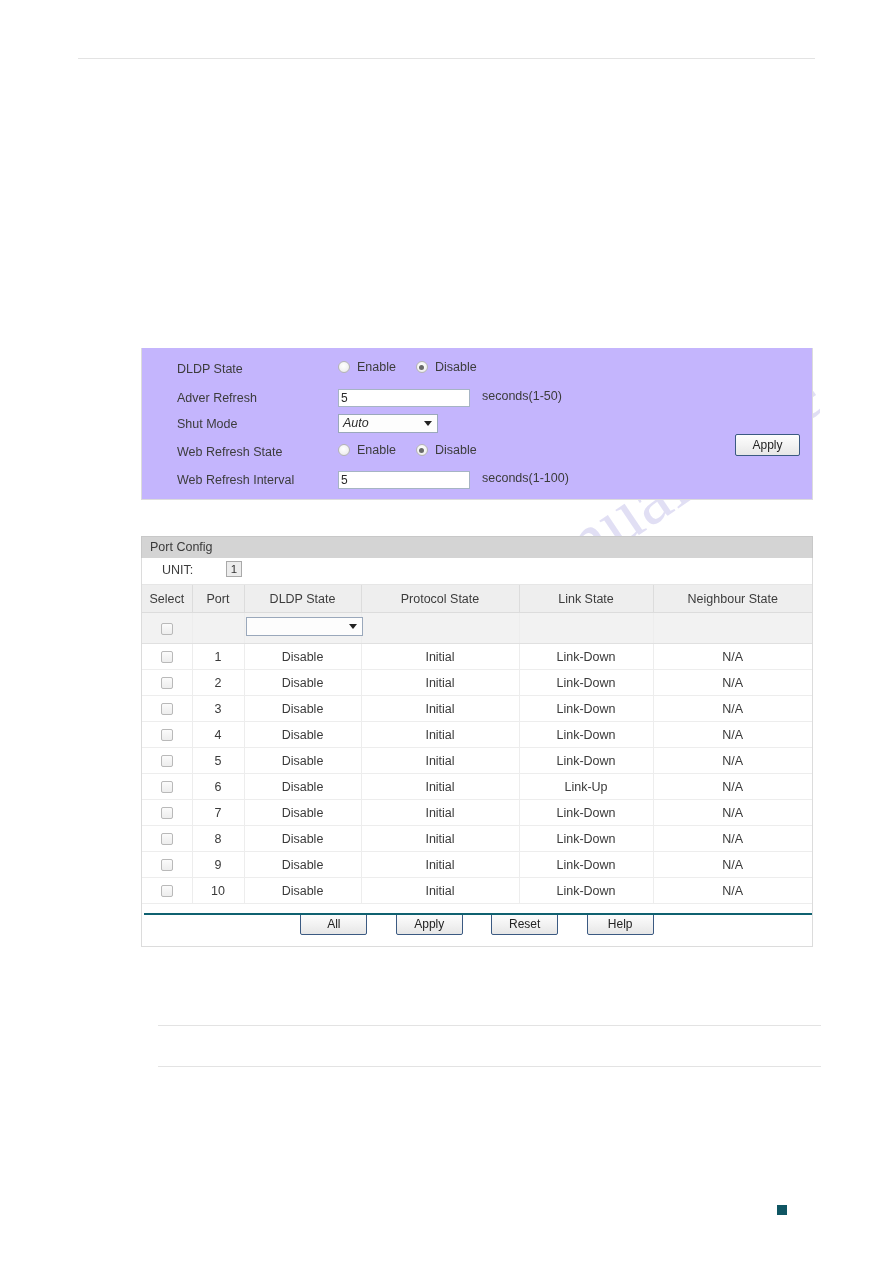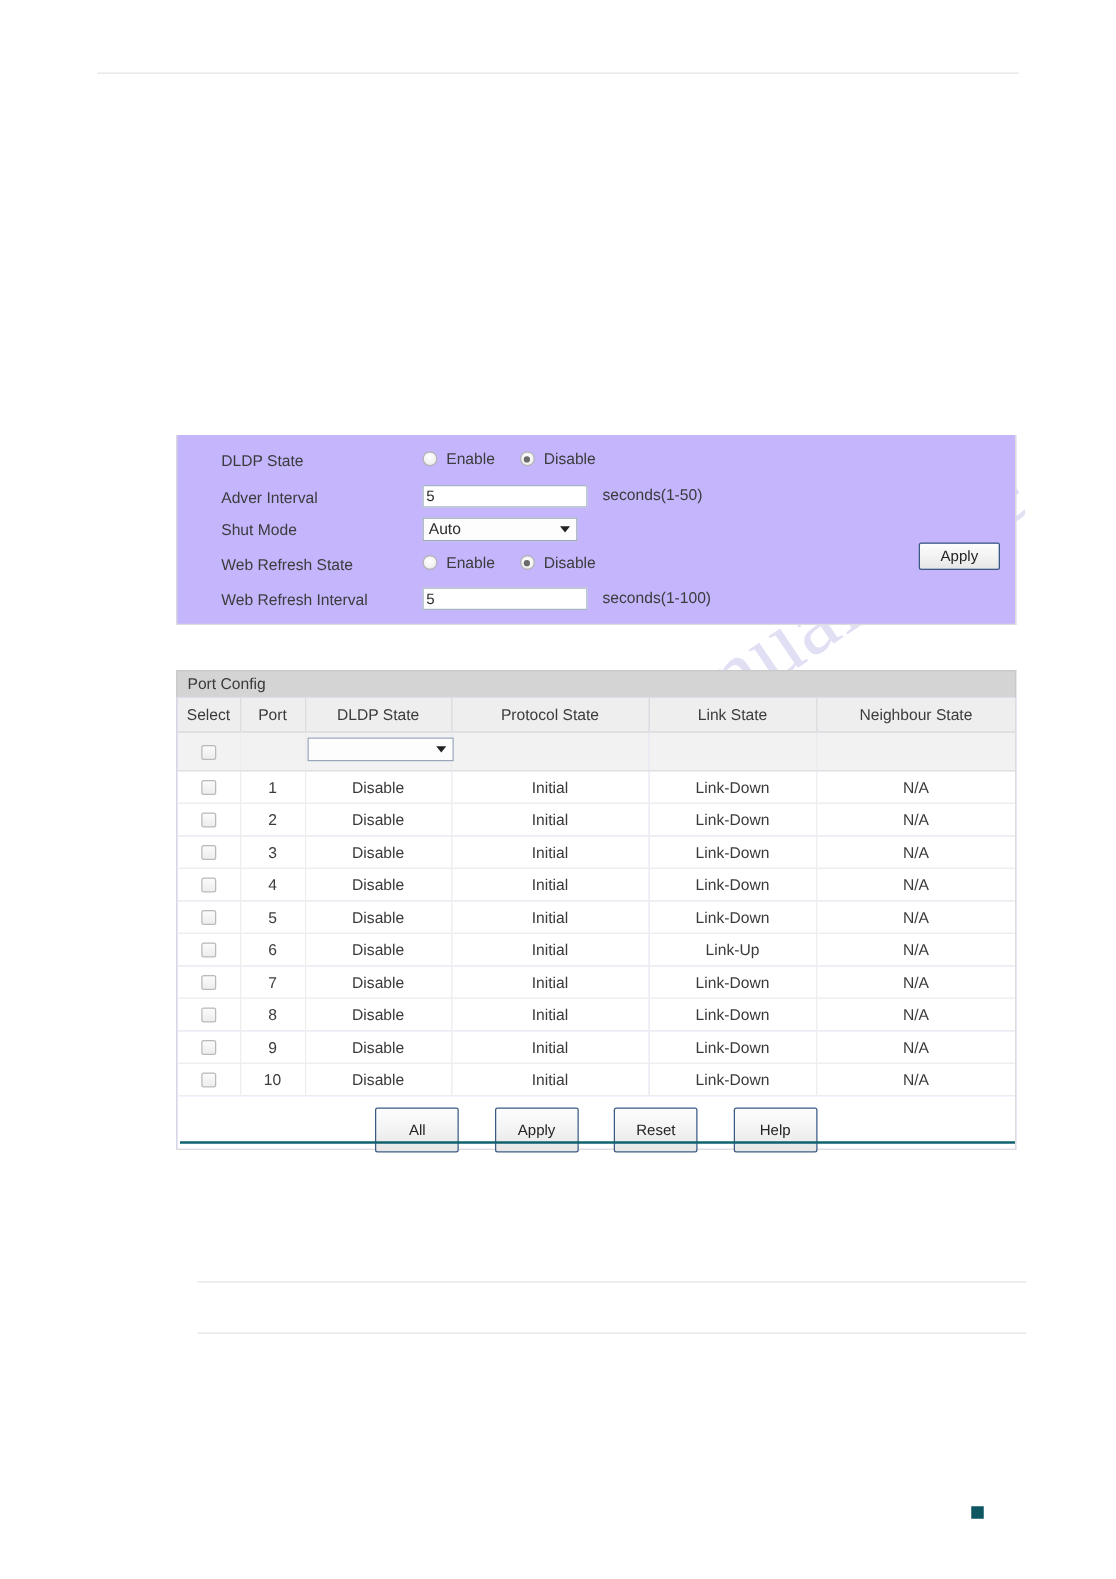--- a/index.html
+++ b/index.html
@@ -143,30 +143,31 @@
   }
   .unit-suffix {
     position: absolute;
     left: 340px;
     top: 1px;
     font-size: 12.5px;
     color: #3c3c3c;
     white-space: nowrap;
   }
   .selbox {
-    width: 124px;
+    width: 100px;
     height: 19px;
     border: 1px solid #9aa8bb;
     background: #fdfdfd;
     box-sizing: border-box;
     font-size: 12.5px;
     color: #2c2c2c;
     line-height: 17px;
     padding-left: 4px;
     position: relative;
+    font-style: italic;
   }
   .selbox .caret {
     position: absolute;
     right: 5px;
     top: 6px;
     width: 0; height: 0;
     border-left: 4px solid transparent;
     border-right: 4px solid transparent;
     border-top: 5px solid #222;
   }
@@ -284,21 +285,21 @@
 
   .btn-bar {
     height: 42px;
     background: #ffffff;
     text-align: center;
     padding-top: 9px;
     box-sizing: border-box;
   }
   .btn-bar .btn {
     width: 67px;
-    height: 36px;
+    height: 22px;
     line-height: 20px;
     margin: 0 12px;
   }
 
   
   .teal-rule {
     position: absolute;
     left: 144px;
     top: 913px;
     width: 668px;
@@ -336,21 +337,21 @@
         <div class="radio-group">
           <span class="radio"></span>
           <span class="radio-label">Enable</span>
           <span class="radio checked"></span>
           <span class="radio-label">Disable</span>
         </div>
       </div>
     </div>
 
     <div class="form-row" style="top:40px;">
-      <div class="form-label">Adver Interval</div>
+      <div class="form-label">Adver Refresh</div>
       <div class="field-area">
         <input class="txtbox" type="text" value="5" style="">
       </div>
       <div class="unit-suffix">seconds(1-50)</div>
     </div>
 
     <div class="form-row" style="top:66px;">
       <div class="form-label">Shut Mode</div>
       <div class="field-area">
         <div class="selbox">
@@ -381,20 +382,24 @@
     </div>
 
     <button class="btn" id="apply-global">Apply</button>
   </div>
 </section>
 
 <section class="panel" id="port-config">
   <div class="panel-head">Port Config</div>
   <div class="panel-body">
 
+    <div class="unit-row">
+      <span class="unit-label">UNIT:</span>
+      <span class="unit-chip">1</span>
+    </div>
 
     <table class="port-table">
       <colgroup>
         <col style="width:50px">
         <col style="width:52px">
         <col style="width:117px">
         <col style="width:158px">
         <col style="width:134px">
         <col style="width:159px">
       </colgroup>

